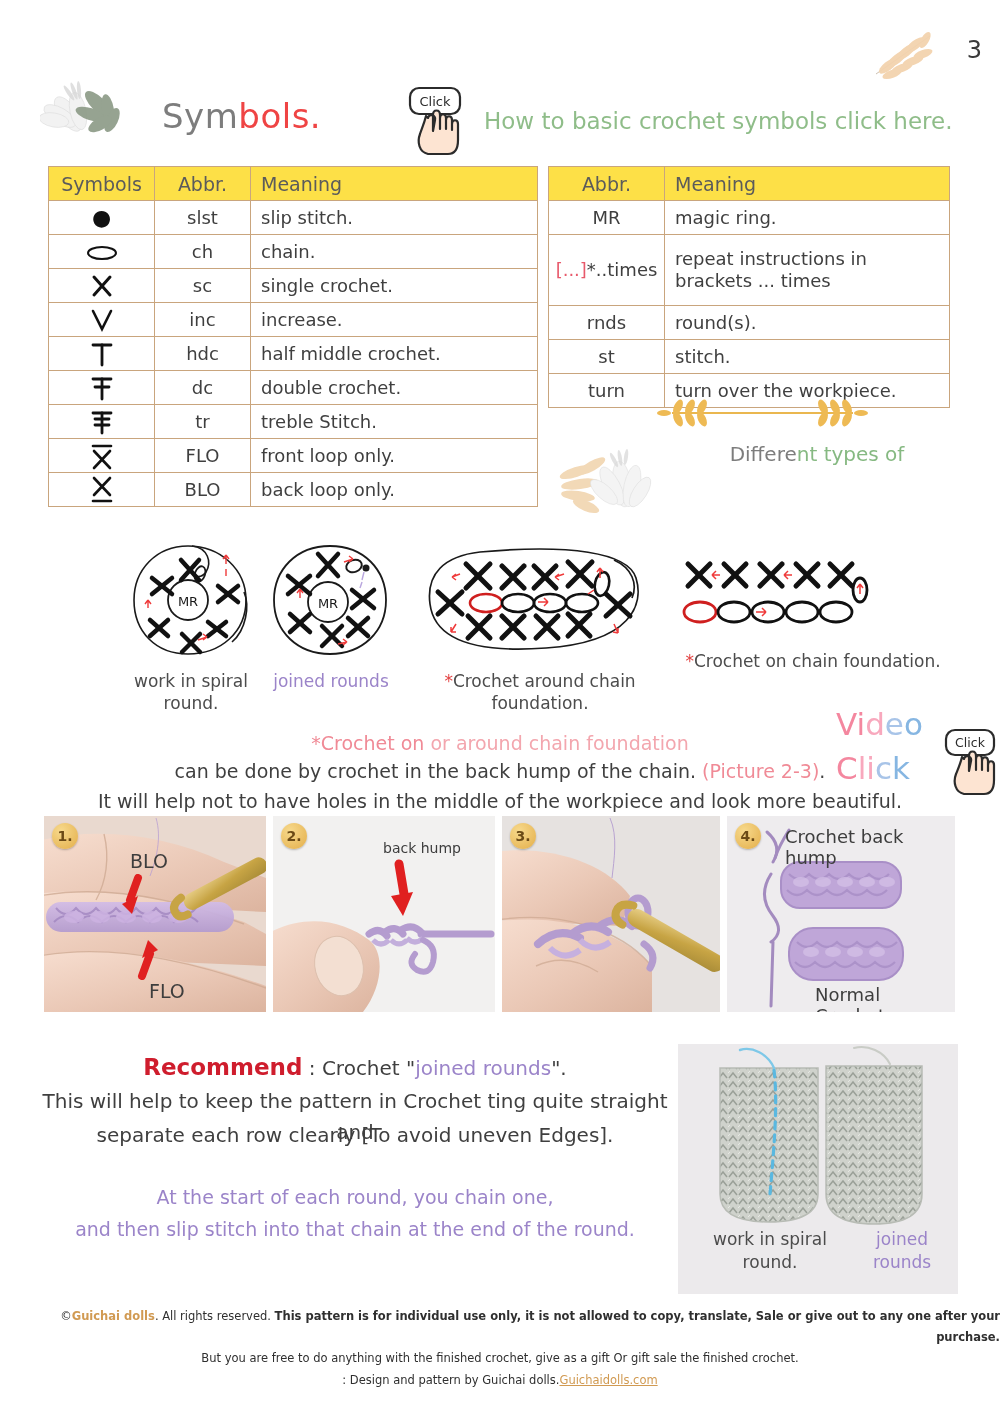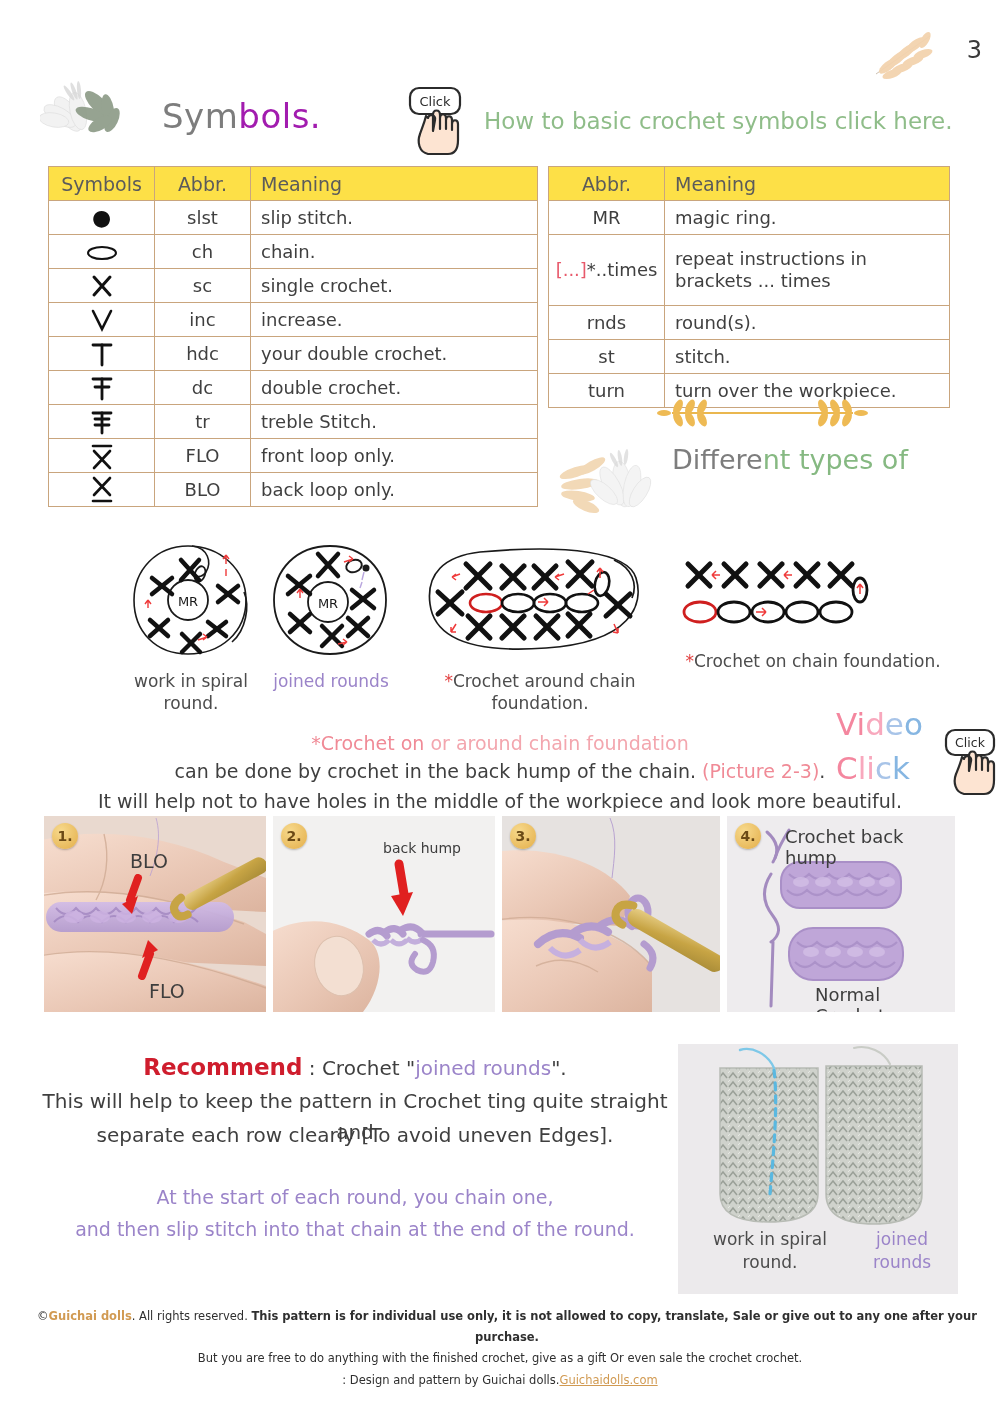--- a/index.html
+++ b/index.html
@@ -10,21 +10,21 @@
   }
   .pg{position:absolute;top:0;left:0;width:1000px;height:1413px;}
 
   
   .page-num{position:absolute;right:18px;top:36px;font-size:24px;color:#3a3a3a;font-family:"DejaVu Sans",sans-serif;}
   .leaf-tr{position:absolute;right:62px;top:28px;width:70px;height:52px;}
 
   .flower-left{position:absolute;left:40px;top:78px;width:110px;height:58px;}
   .h-symbols{position:absolute;left:162px;top:96px;font-size:34px;letter-spacing:.5px;}
   .h-symbols .g1{color:#7d7d7d;}
-  .h-symbols .g2{color:#a21caf;}
+  .h-symbols .g2{color:#ef4444;}
 
   .click-btn1{position:absolute;left:404px;top:86px;width:66px;height:74px;}
   .howto{position:absolute;left:484px;top:108px;font-size:23px;color:#8fbd89;white-space:nowrap;}
 
   
   table.sym{border-collapse:collapse;position:absolute;background:#fff;}
   table.sym td,table.sym th{border:1px solid #c9a57d;padding:0;}
   table.sym th{background:#fde047;color:#5b5b5b;font-weight:normal;font-size:19px;height:33px;}
   table.sym td{font-size:18px;color:#3f3f3f;height:33px;}
   .tL{left:48px;top:166px;width:490px;}
@@ -34,21 +34,21 @@
   .c-mean{text-align:left;padding-left:10px !important;}
   .c-abb2{width:115px;text-align:center;}
   .glyph{font-family:"DejaVu Sans",sans-serif;font-size:22px;color:#111;line-height:1;display:inline-block;}
   .red{color:#e8596b;}
   .two-line{height:62px !important;line-height:1.25;}
   .mean2{padding:4px 0 4px 10px !important;}
 
   
   .divider{position:absolute;left:640px;top:398px;width:245px;height:30px;}
   .flower2{position:absolute;left:552px;top:442px;width:118px;height:80px;}
-  .h-found{position:absolute;left:672px;top:440px;font-size:27px;line-height:1.45;width:290px;}
+  .h-found{position:absolute;left:672px;top:440px;font-size:20px;line-height:1.45;width:290px;text-align:center;}
   .h-found .g1{color:#7d7d7d;}
   .h-found .g2{color:#86b982;}
 
   
   .diag{position:absolute;}
   .cap{position:absolute;font-size:17px;color:#4c4c4c;text-align:center;line-height:1.3;}
   .cap.purple{color:#9b84c9;}
   .cap .star{color:#e34242;}
 
   
@@ -199,21 +199,21 @@
       <tr>
         <td class="c-sym">
           <svg width="26" height="28" viewBox="0 0 26 28" style="vertical-align:middle">
             <g stroke="#111" stroke-width="2.8" stroke-linecap="round">
                 <path d="M4 5 L22 5"></path>
                 <path d="M13 5 L13 25"></path>
               </g>
           </svg>
         </td>
         <td class="c-abb">hdc</td>
-        <td class="c-mean">your double crochet.</td>
+        <td class="c-mean">half middle crochet.</td>
       </tr>
       <tr>
         <td class="c-sym">
           <svg width="26" height="28" viewBox="0 0 26 28" style="vertical-align:middle">
             <g stroke="#111" stroke-width="2.8" stroke-linecap="round">
                 <path d="M4 5 L22 5"></path>
                 <path d="M13 5 L13 25"></path>
                 <path d="M6 13 L20 13"></path>
               </g>
           </svg>
@@ -726,22 +726,22 @@
   <div class="br-cap-l">
     <div>work in spiral</div>
     <div>round.</div>
   </div>
   <div class="br-cap-r">
     <div>joined</div>
     <div>rounds</div>
   </div>
 
   <div class="footer">
-    <div class="f1" style="text-align:center;padding-left:14px;margin-top:34px;">
+    <div class="f1" style="text-align:right;padding-left:14px;margin-top:34px;">
       <span>©</span><span class="f-tan f-bold">Guichai dolls</span><span>. All rights reserved. </span><span class="f-bold">This pattern is for individual use only, it is not allowed to copy, translate, Sale or give out to any one after your purchase.</span>
     </div>
-    <div class="f1">But you are free to do anything with the finished crochet, give as a gift Or even sale the crochet crochet.</div>
+    <div class="f1">But you are free to do anything with the finished crochet, give as a gift Or gift sale the finished crochet.</div>
     <div class="f1">
       <span>: Design and pattern by Guichai dolls.</span><span class="f-link">Guichaidolls.com</span>
     </div>
   </div>
 
 </div>
 
 </body></html>

